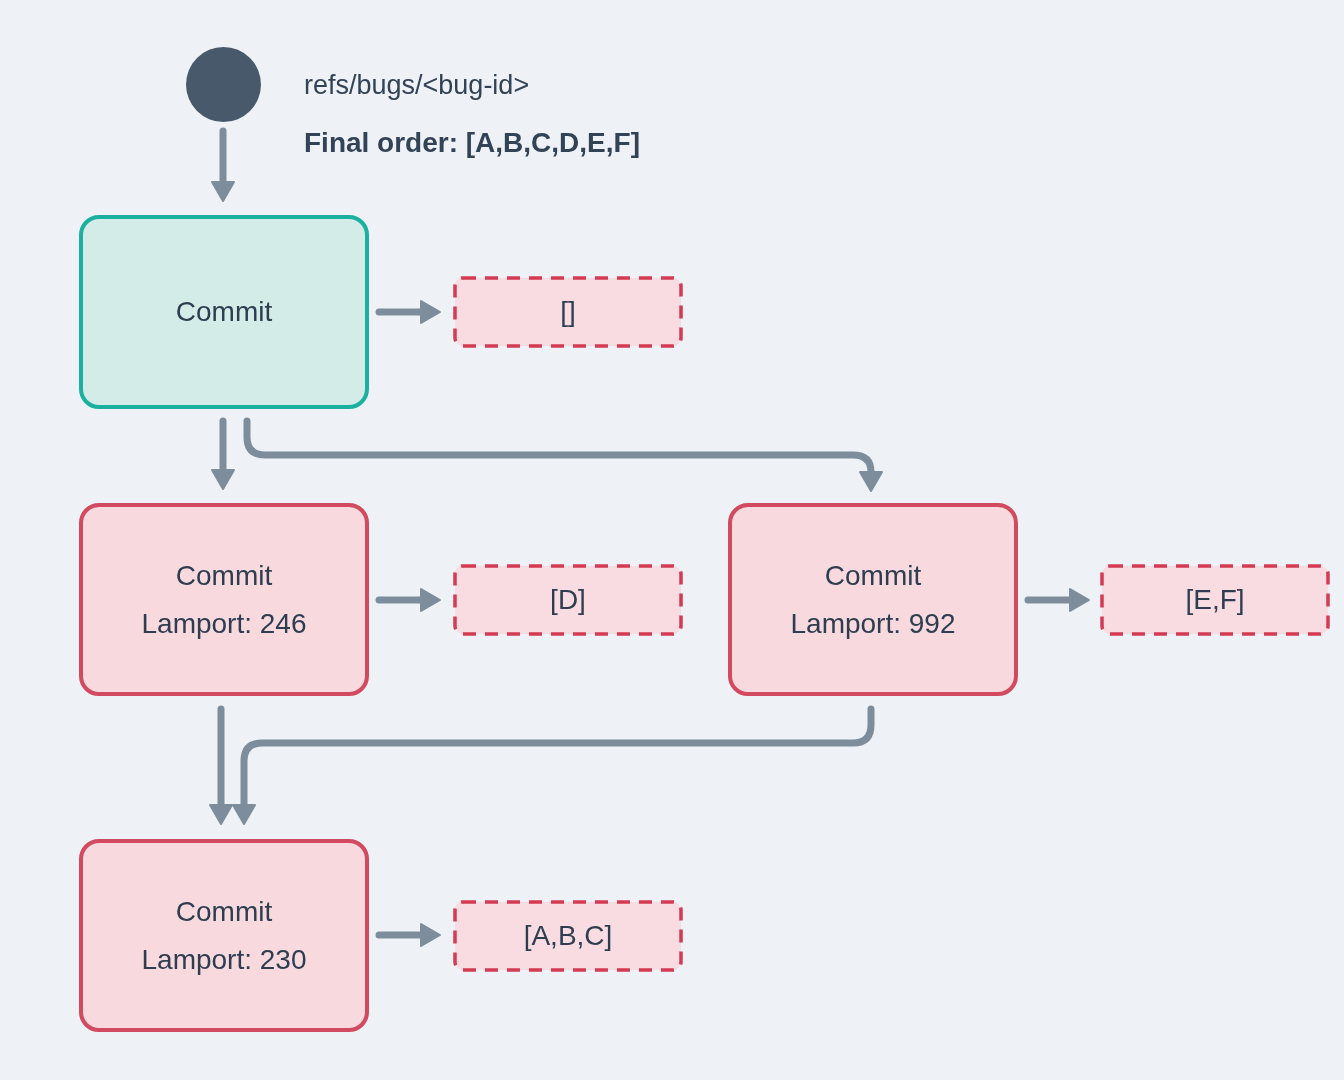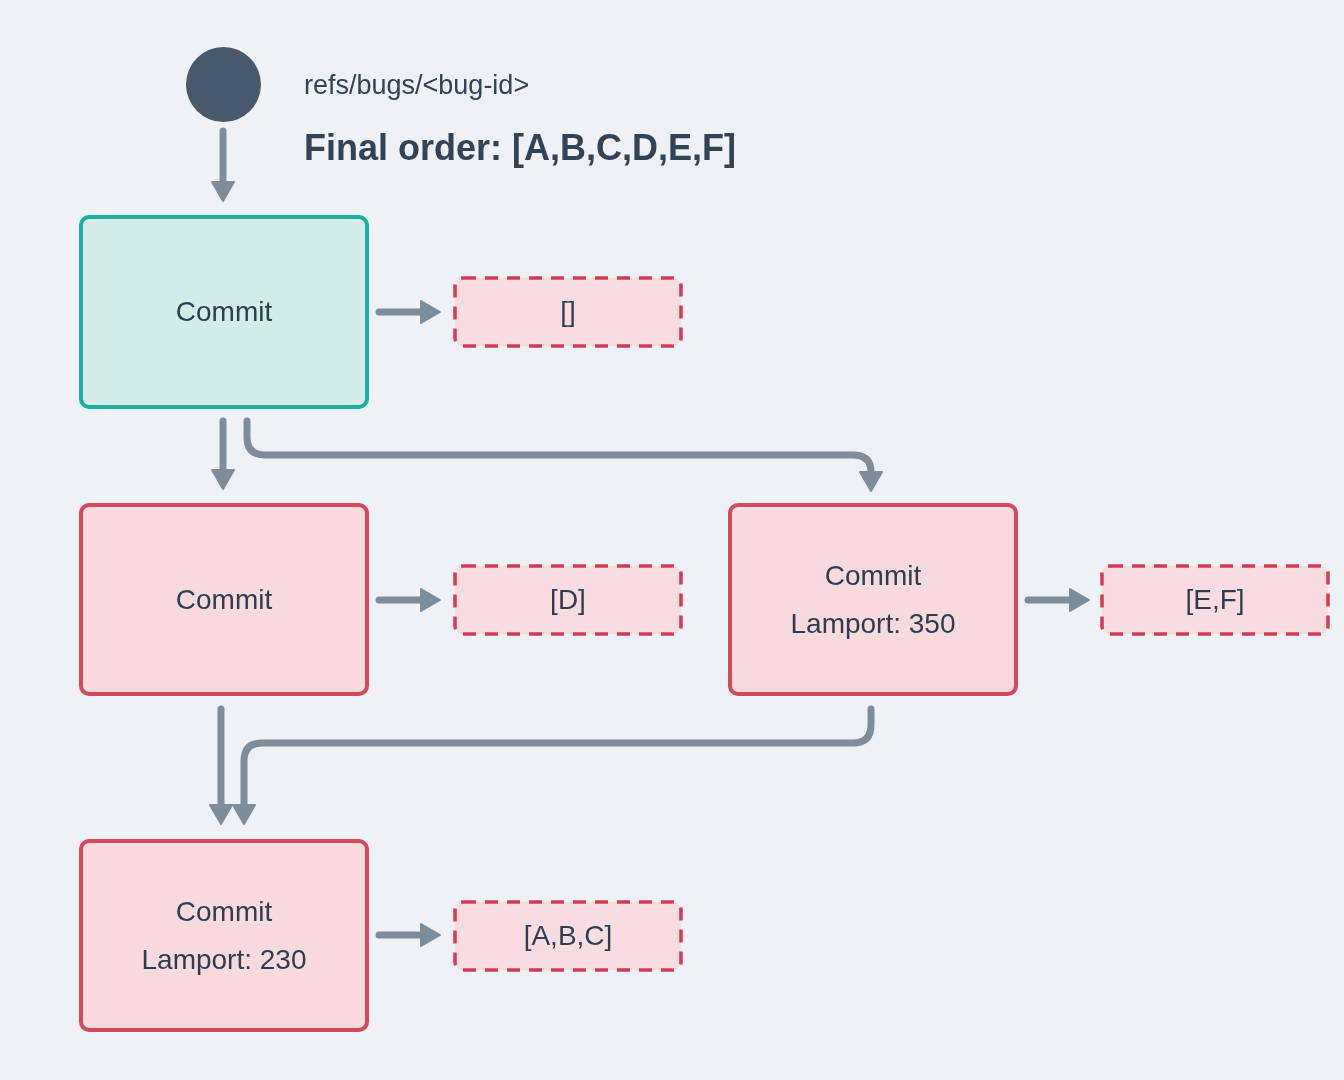--- a/index.html
+++ b/index.html
@@ -33,30 +33,30 @@
     position: absolute;
     left: 272px; top: 70px;
     font-size: 27px;
     font-weight: 400;
     color: #334356;
     white-space: nowrap;
   }
   .final-order {
     position: absolute;
     left: 272px; top: 127px;
-    font-size: 36px;
+    font-size: 28px;
     font-weight: 700;
     color: #334356;
     white-space: nowrap;
   }
   .node {
     position: absolute;
     width: 290px;
     box-sizing: border-box;
-    border-radius: 10px;
+    border-radius: 20px;
     display: flex;
     flex-direction: column;
     align-items: center;
     justify-content: center;
     text-align: center;
   }
   .node .node-line {
     font-size: 28px;
     line-height: 48px;
     color: #2e3e50;
@@ -135,25 +135,26 @@
   <div class="ref-circle"></div>
   <div class="ref-name">refs/bugs/&lt;bug-id&gt;</div>
   <div class="final-order">Final order: [A,B,C,D,E,F]</div>
 
   <div class="node teal" style="left:47px; top:215px; height:194px;">
     <div class="node-line">Commit</div>
   </div>
 
   <div class="node rose" style="left:47px; top:503px; height:193px;">
     <div class="node-line">Commit</div>
+    <div class="node-line">Lamport: 246</div>
   </div>
 
   <div class="node rose" style="left:696px; top:503px; height:193px;">
     <div class="node-line">Commit</div>
-    <div class="node-line">Lamport: 350</div>
+    <div class="node-line">Lamport: 992</div>
   </div>
 
   <div class="node rose" style="left:47px; top:839px; height:193px;">
     <div class="node-line">Commit</div>
     <div class="node-line">Lamport: 230</div>
   </div>
 
   <div class="payload" style="left:421px; top:276px;">
     <svg class="dash" width="230" height="72">
       <rect x="2" y="2" width="226" height="68" rx="8" fill="#f8dce1" stroke="#d53a53" stroke-width="3.5" stroke-dasharray="13 9"></rect>

